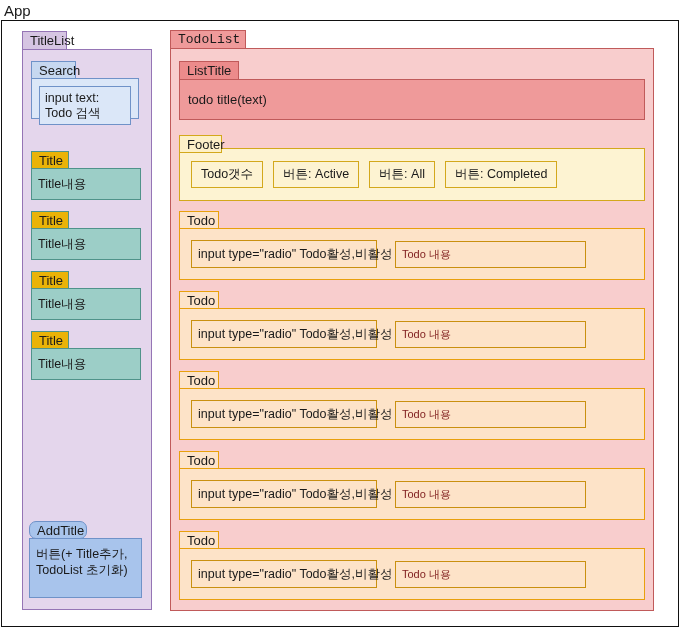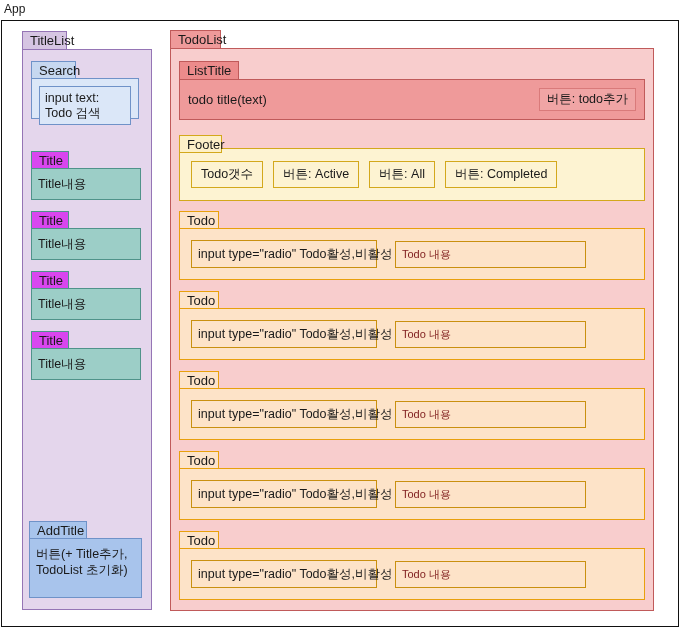--- a/index.html
+++ b/index.html
@@ -34,21 +34,21 @@
     position: absolute;
     box-sizing: border-box;
     border-width: 1px;
     border-style: solid;
   }
 
   
   #app-label {
     position: absolute;
     left: 4px; top: 3px;
-    font-size: 12px;
+    font-size: 15px;
     line-height: 1;
     color: #1a1a1a;
   }
   #app-frame {
     position: absolute;
     left: 1px; top: 20px;
     width: 678px; height: 607px;
     box-sizing: border-box;
     border: 1.5px solid #111111;
     background: #ffffff;
@@ -91,59 +91,61 @@
     padding: 4px 5px;
     font-size: 12.5px;
     line-height: 15px;
     color: #1a1a1a;
     overflow: hidden;
   }
 
   
   .title-tab {
     width: 38px; height: 18px;
-    background: #d946ef;
+    background: #eab308;
     border-color: #4f938a;
   }
   .title-body {
     width: 110px; height: 32px;
     background: #9ccec7;
     border-color: #4f938a;
     box-sizing: border-box;
     display: flex;
     align-items: center;
     padding-left: 6px;
     font-size: 12.5px;
     color: #1a1a1a;
   }
 
   
   #addtitle-tab {
     left: 29px; top: 521px;
     width: 58px; height: 18px;
     background: #a8c4ec;
     border-color: #6f92c8;
+    border-radius: 7px;
   }
   #addtitle-body {
     left: 29px; top: 538px;
     width: 113px; height: 60px;
     background: #a8c4ec;
     border-color: #6f92c8;
     padding: 7px 6px 0 6px;
     font-size: 12.5px;
     line-height: 16px;
     color: #1a1a1a;
   }
 
   
   #todolist-tab {
     left: 170px; top: 30px;
-    width: 51px; height: 19px;
+    width: 76px; height: 19px;
     background: #ef9a9a;
     border-color: #c05a5a;
+    font-family: Liberation Mono, monospace;
   }
   #todolist-body {
     left: 170px; top: 48px;
     width: 484px; height: 563px;
     background: #f8cdcd;
     border-color: #c05a5a;
   }
 
   
   #listtitle-tab {
@@ -273,21 +275,20 @@
 
 <div class="pkg-tab" id="addtitle-tab">AddTitle</div>
 <div class="pkg-body" id="addtitle-body">버튼(+ Title추가, TodoList 초기화)</div>
 
 <div class="pkg-tab" id="todolist-tab">TodoList</div>
 <div class="pkg-body" id="todolist-body"></div>
 
 <div class="pkg-tab" id="listtitle-tab">ListTitle</div>
 <div class="pkg-body" id="listtitle-body">
   <span id="listtitle-text">todo title(text)</span>
-  <span id="todo-add-button">버튼: todo추가</span>
 </div>
 
 <div class="pkg-tab" id="footer-tab">Footer</div>
 <div class="pkg-body" id="footer-body">
   <span class="footer-btn">Todo갯수</span>
   <span class="footer-btn">버튼: Active</span>
   <span class="footer-btn">버튼: All</span>
   <span class="footer-btn">버튼: Completed</span>
 </div>
 

